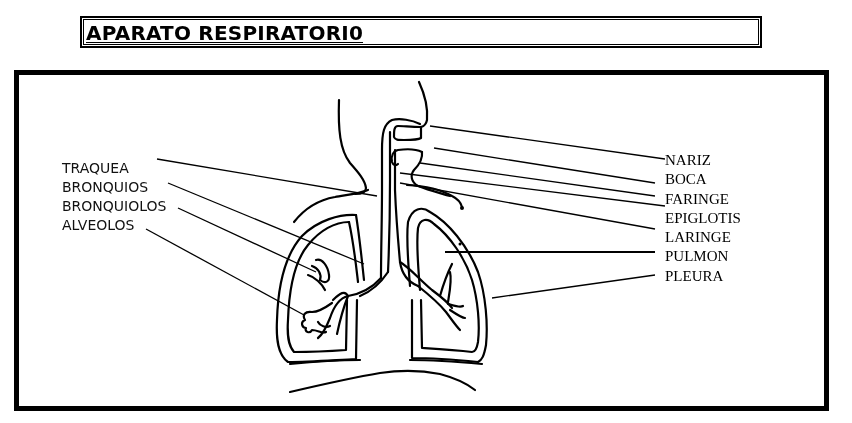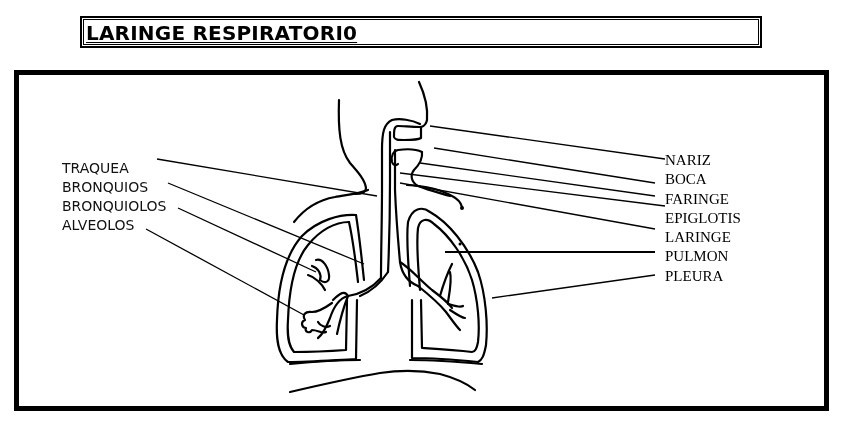--- a/index.html
+++ b/index.html
@@ -87,21 +87,21 @@
     .leader-thick {
       fill: none;
       stroke: #000;
       stroke-width: 2;
     }
   </style>
 </head>
 <body>
 
 <div class="title-box">
-  <span class="title-text">LARINGE RESPIRATORI0</span>
+  <span class="title-text">APARATO RESPIRATORI0</span>
 </div>
 
 <div class="frame"></div>
 
 <svg class="drawing" viewBox="0 0 852 423" xmlns="http://www.w3.org/2000/svg">
 
   <g>
     <path class="stroke" d="M339,100 C338,130 340,150 350,163 C358,172 365,180 366,188 C366,192 362,194 355,194"></path>
     <path class="stroke" d="M419,82 C425,95 428,108 427,120 C426,125 424,126 421,127"></path>
   </g>

